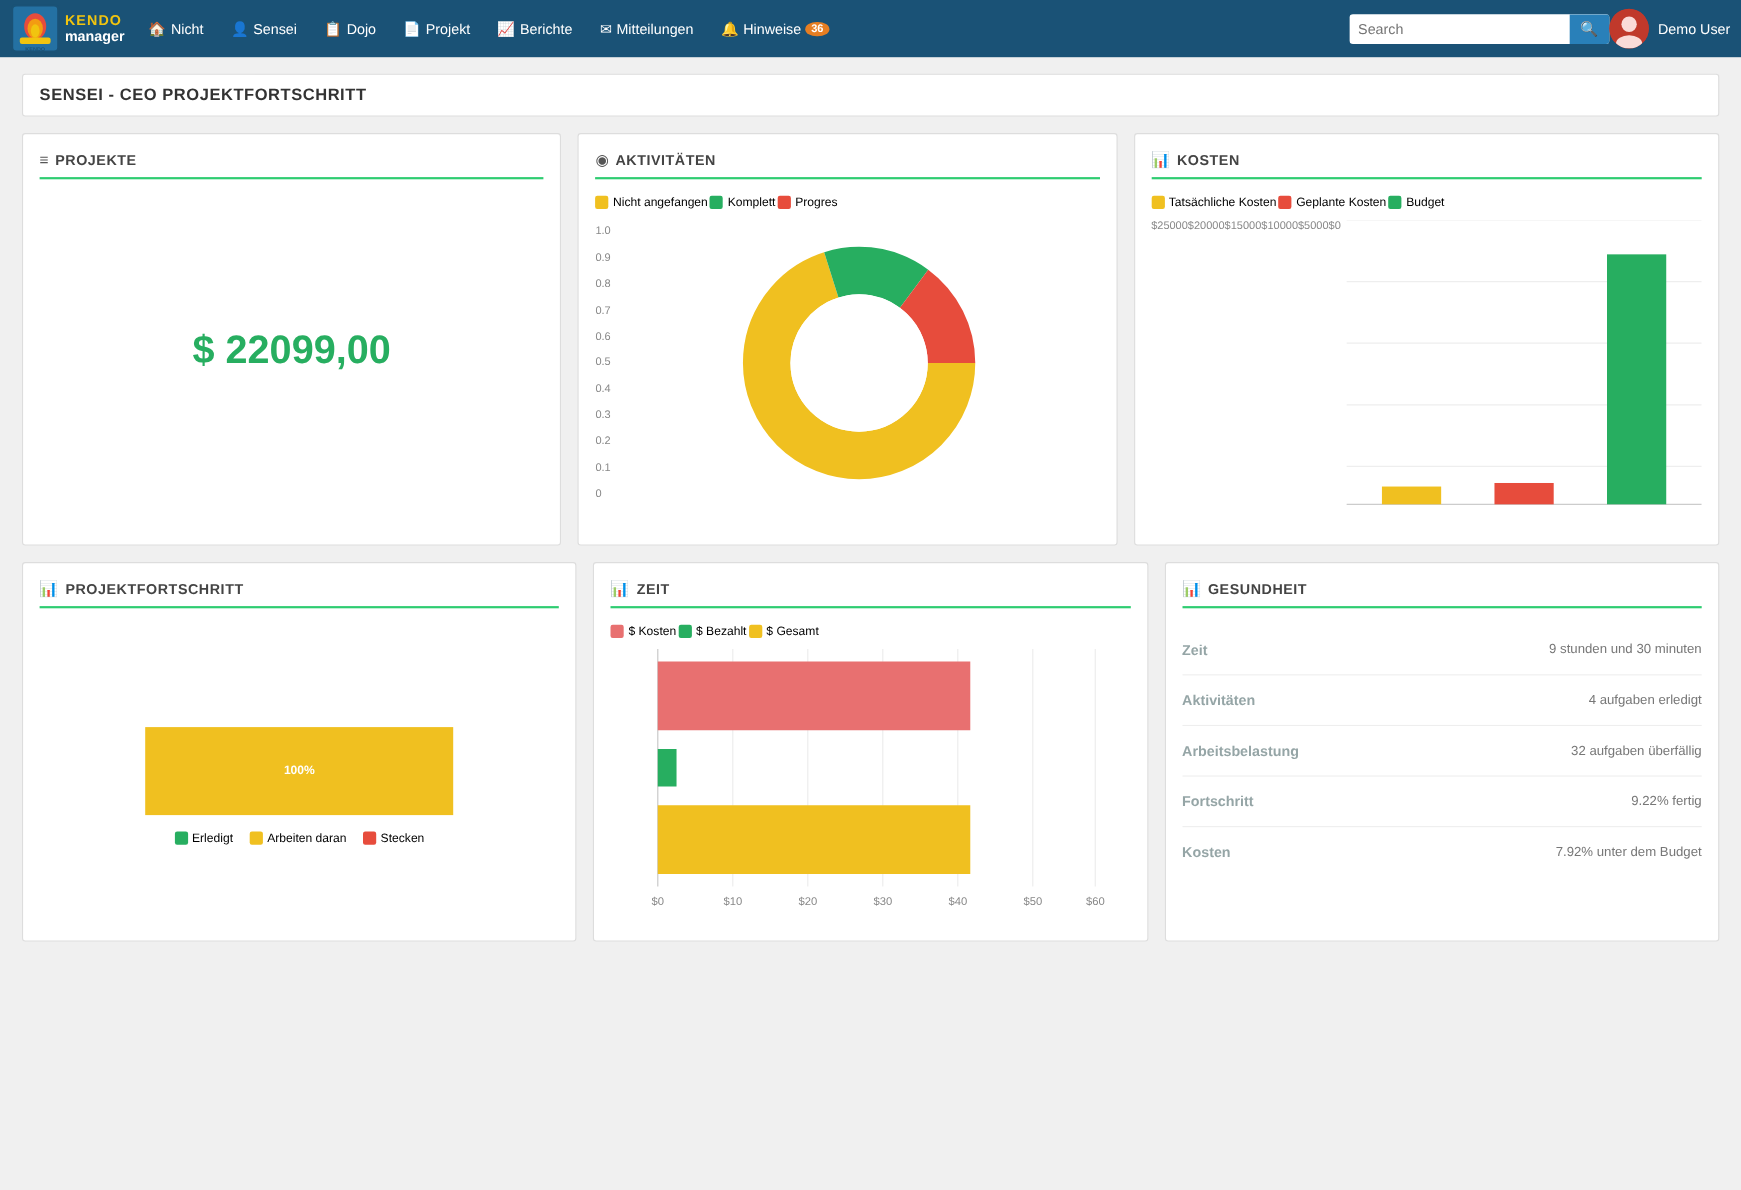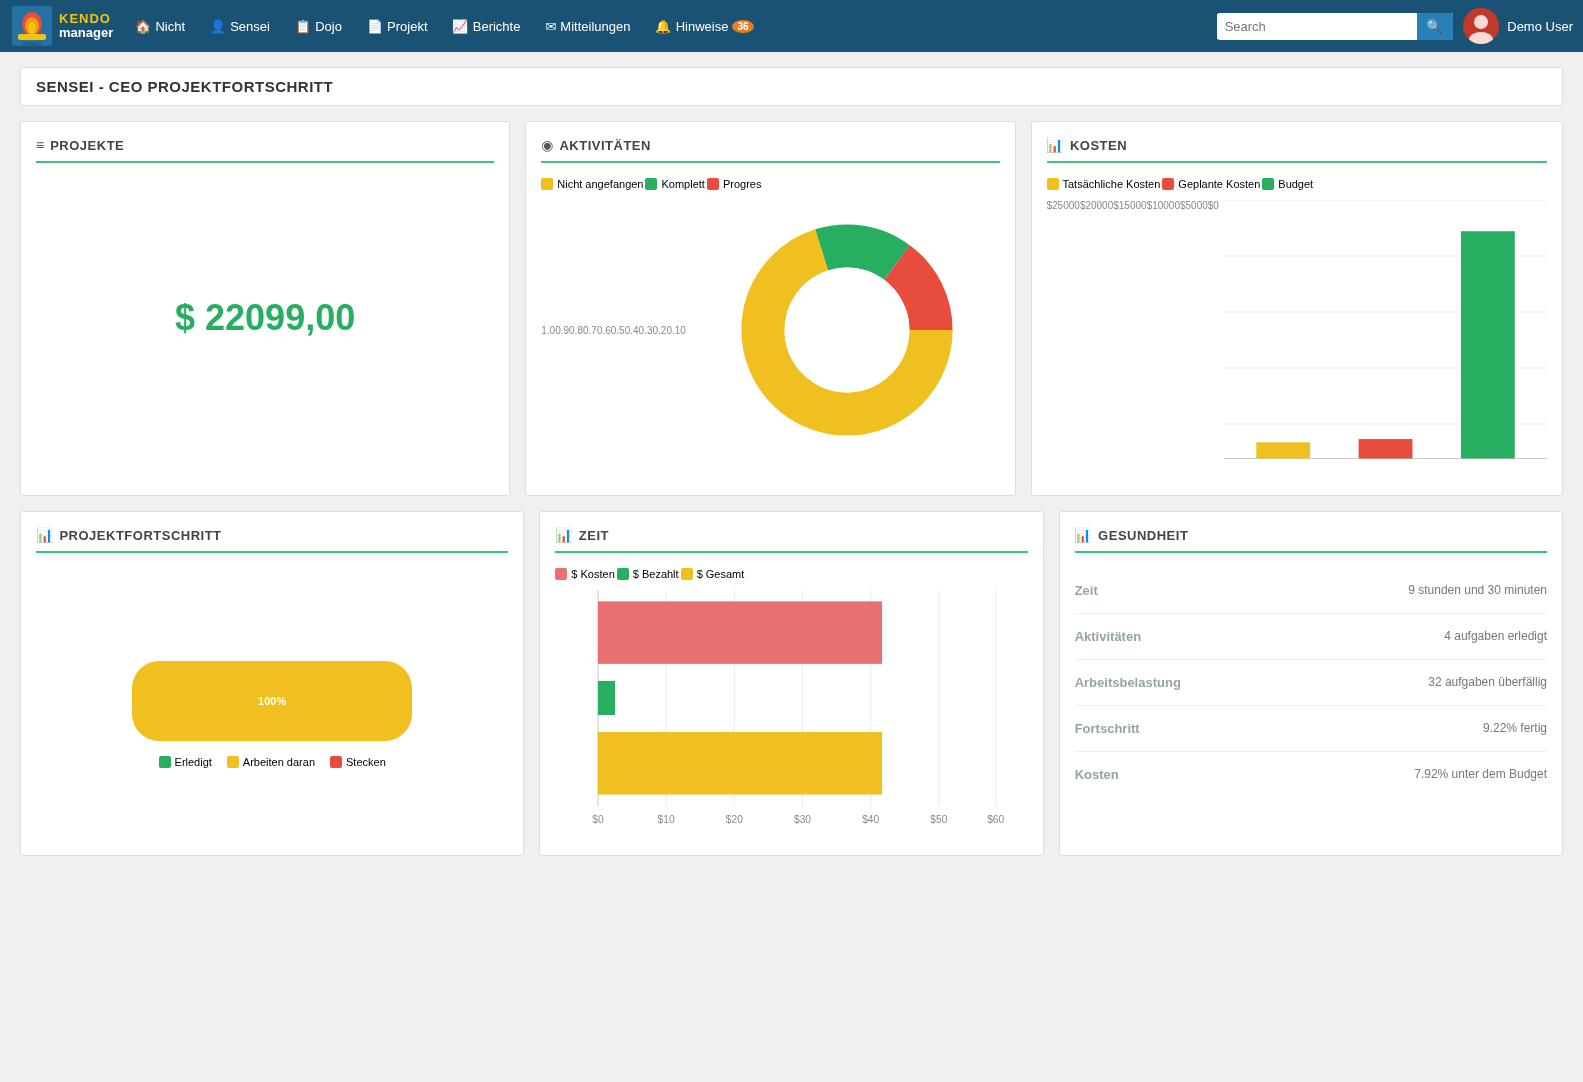--- a/index.html
+++ b/index.html
@@ -45,21 +45,20 @@
       background: #e67e22;
       color: white;
       border-radius: 50%;
       padding: 1px 5px;
       font-size: 10px;
       font-weight: bold;
     }
     .navbar-right {
       display: flex;
       align-items: center;
-      gap: 10px;
       padding-left: 32px;
     }
     .search-box {
       display: flex;
       align-items: center;
       background: white;
       border-radius: 3px;
       overflow: hidden;
     }
     .search-box input {
@@ -181,28 +180,27 @@
     }
     .donut-container {
       display: flex;
       align-items: center;
       justify-content: center;
       position: relative;
       height: 260px;
     }
     .donut-y-axis {
       display: flex;
-      flex-direction: row;
+      flex-direction: column;
       justify-content: space-between;
       height: 260px;
       padding: 5px 0;
       margin-right: 8px;
       font-size: 10px;
       color: #888;
-      align-items: center;
     }
 
     
     .fortschritt-chart {
       height: 200px;
       display: flex;
       align-items: flex-end;
       justify-content: center;
       padding: 20px 20px 0;
     }
@@ -212,21 +210,20 @@
       display: flex;
     }
     .stacked-bar-segment {
       height: 100%;
       display: flex;
       align-items: center;
       justify-content: center;
       color: white;
       font-size: 11px;
       font-weight: bold;
-      border-radius: 27px;
     }
     .fortschritt-legend {
       display: flex;
       gap: 15px;
       margin-top: 15px;
       font-size: 11px;
       justify-content: center;
     }
 
     

